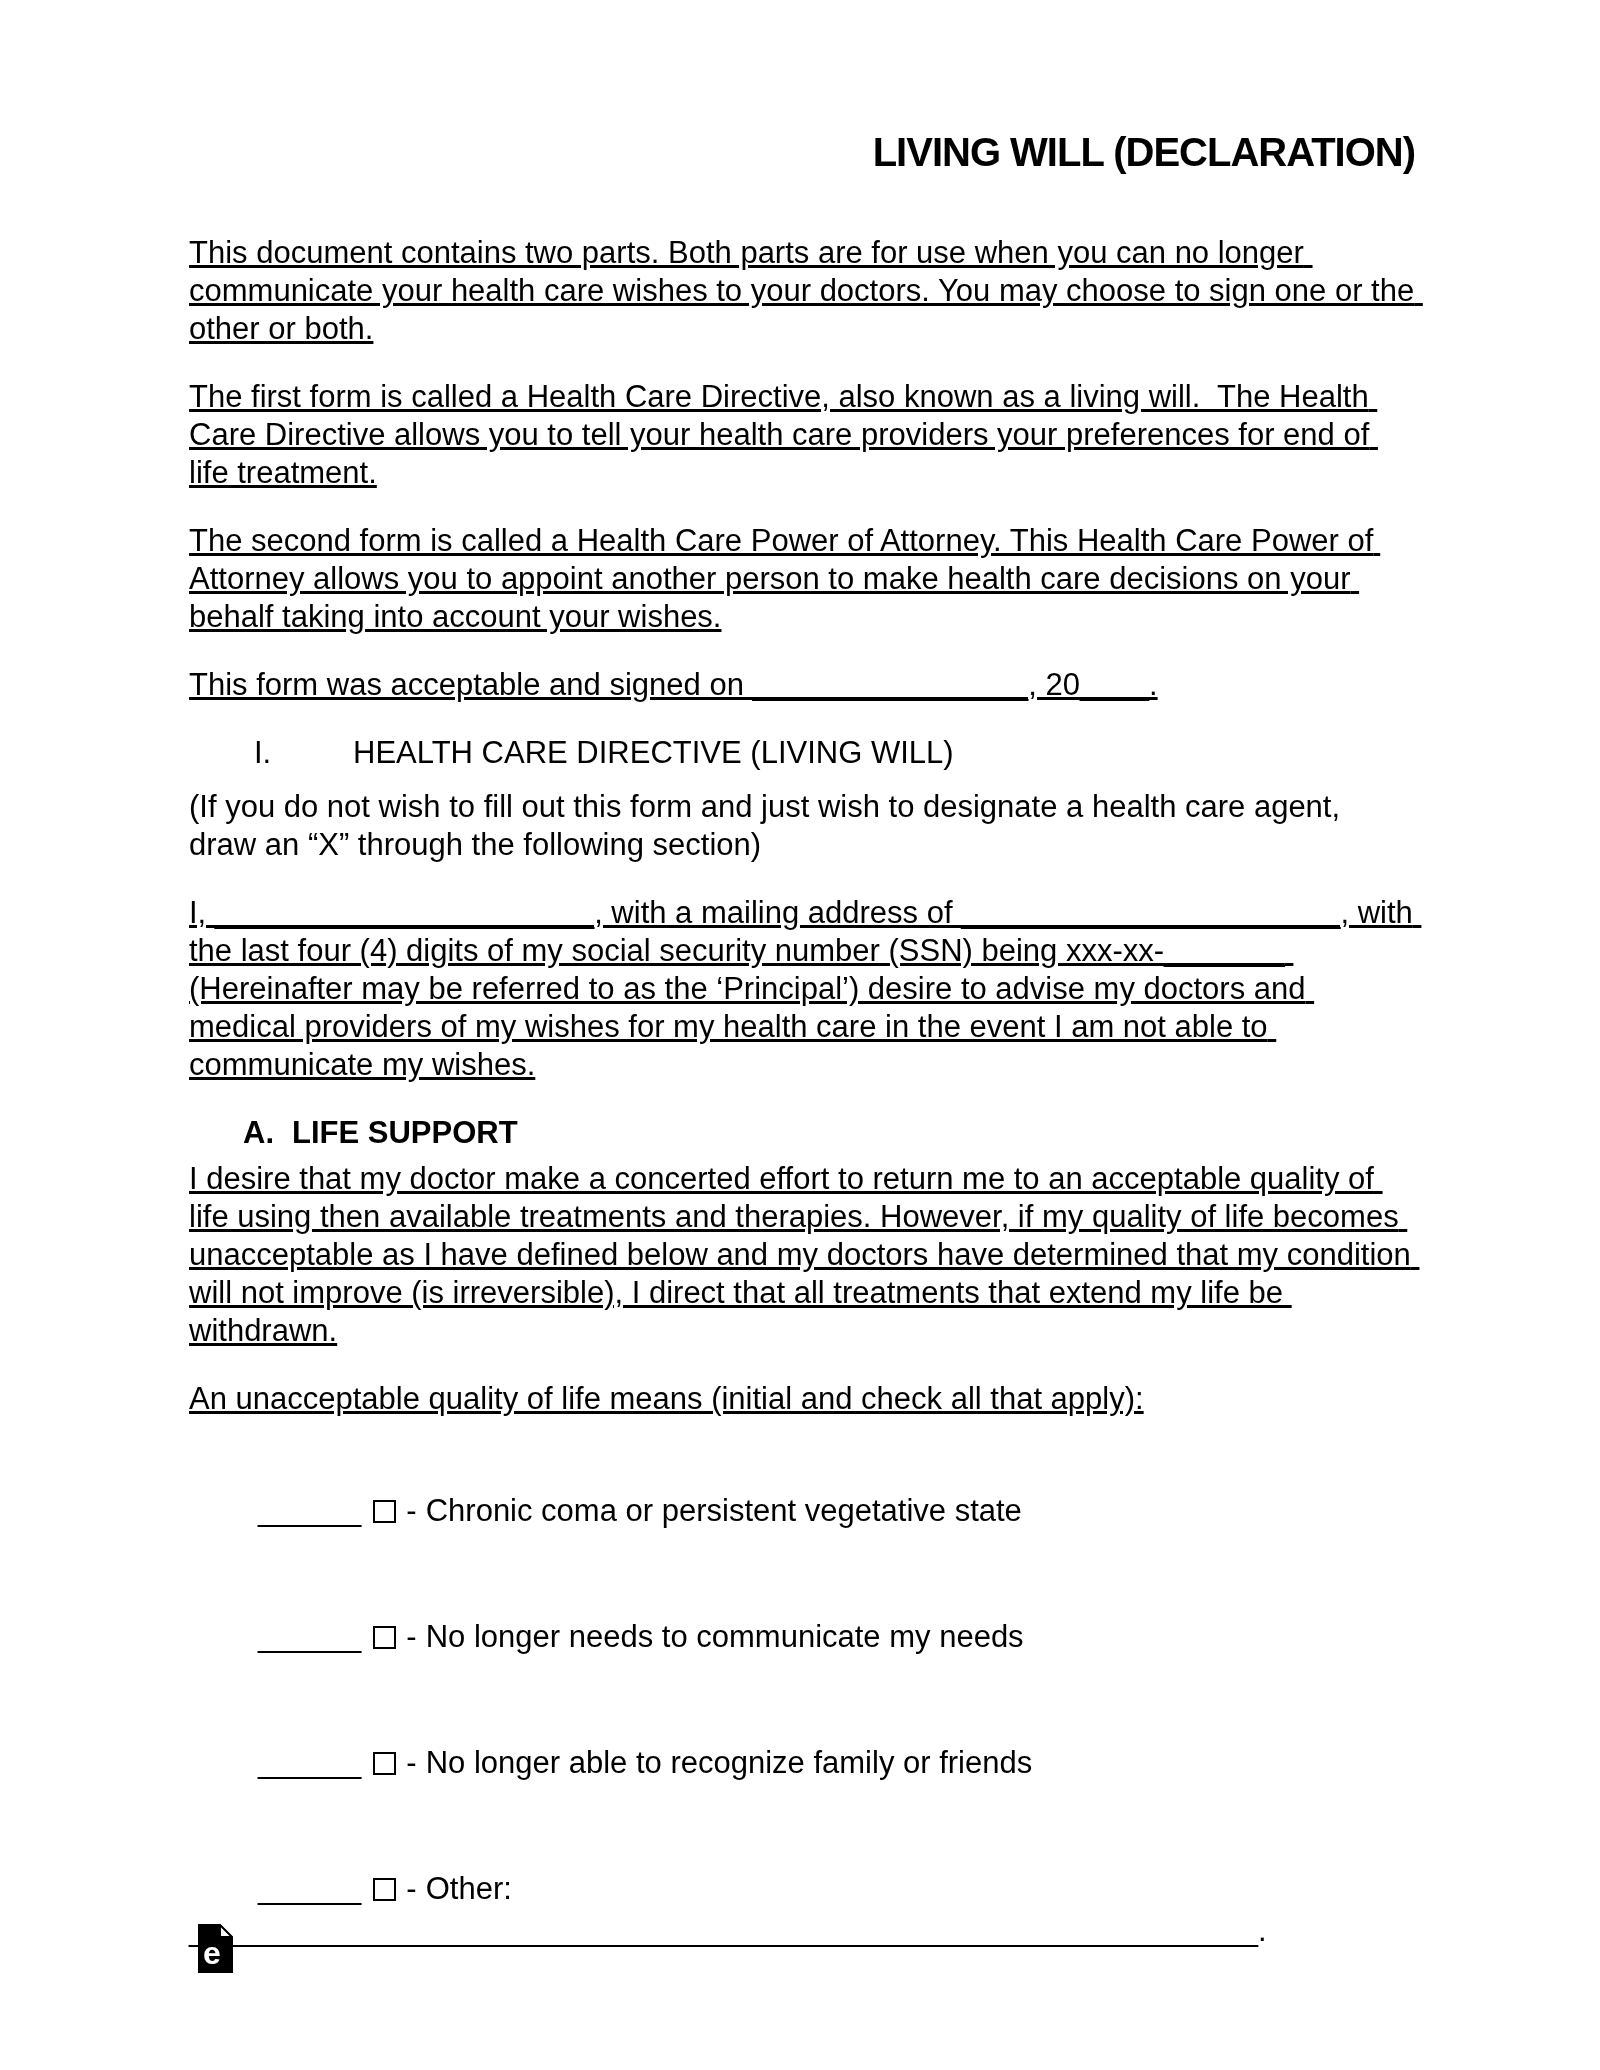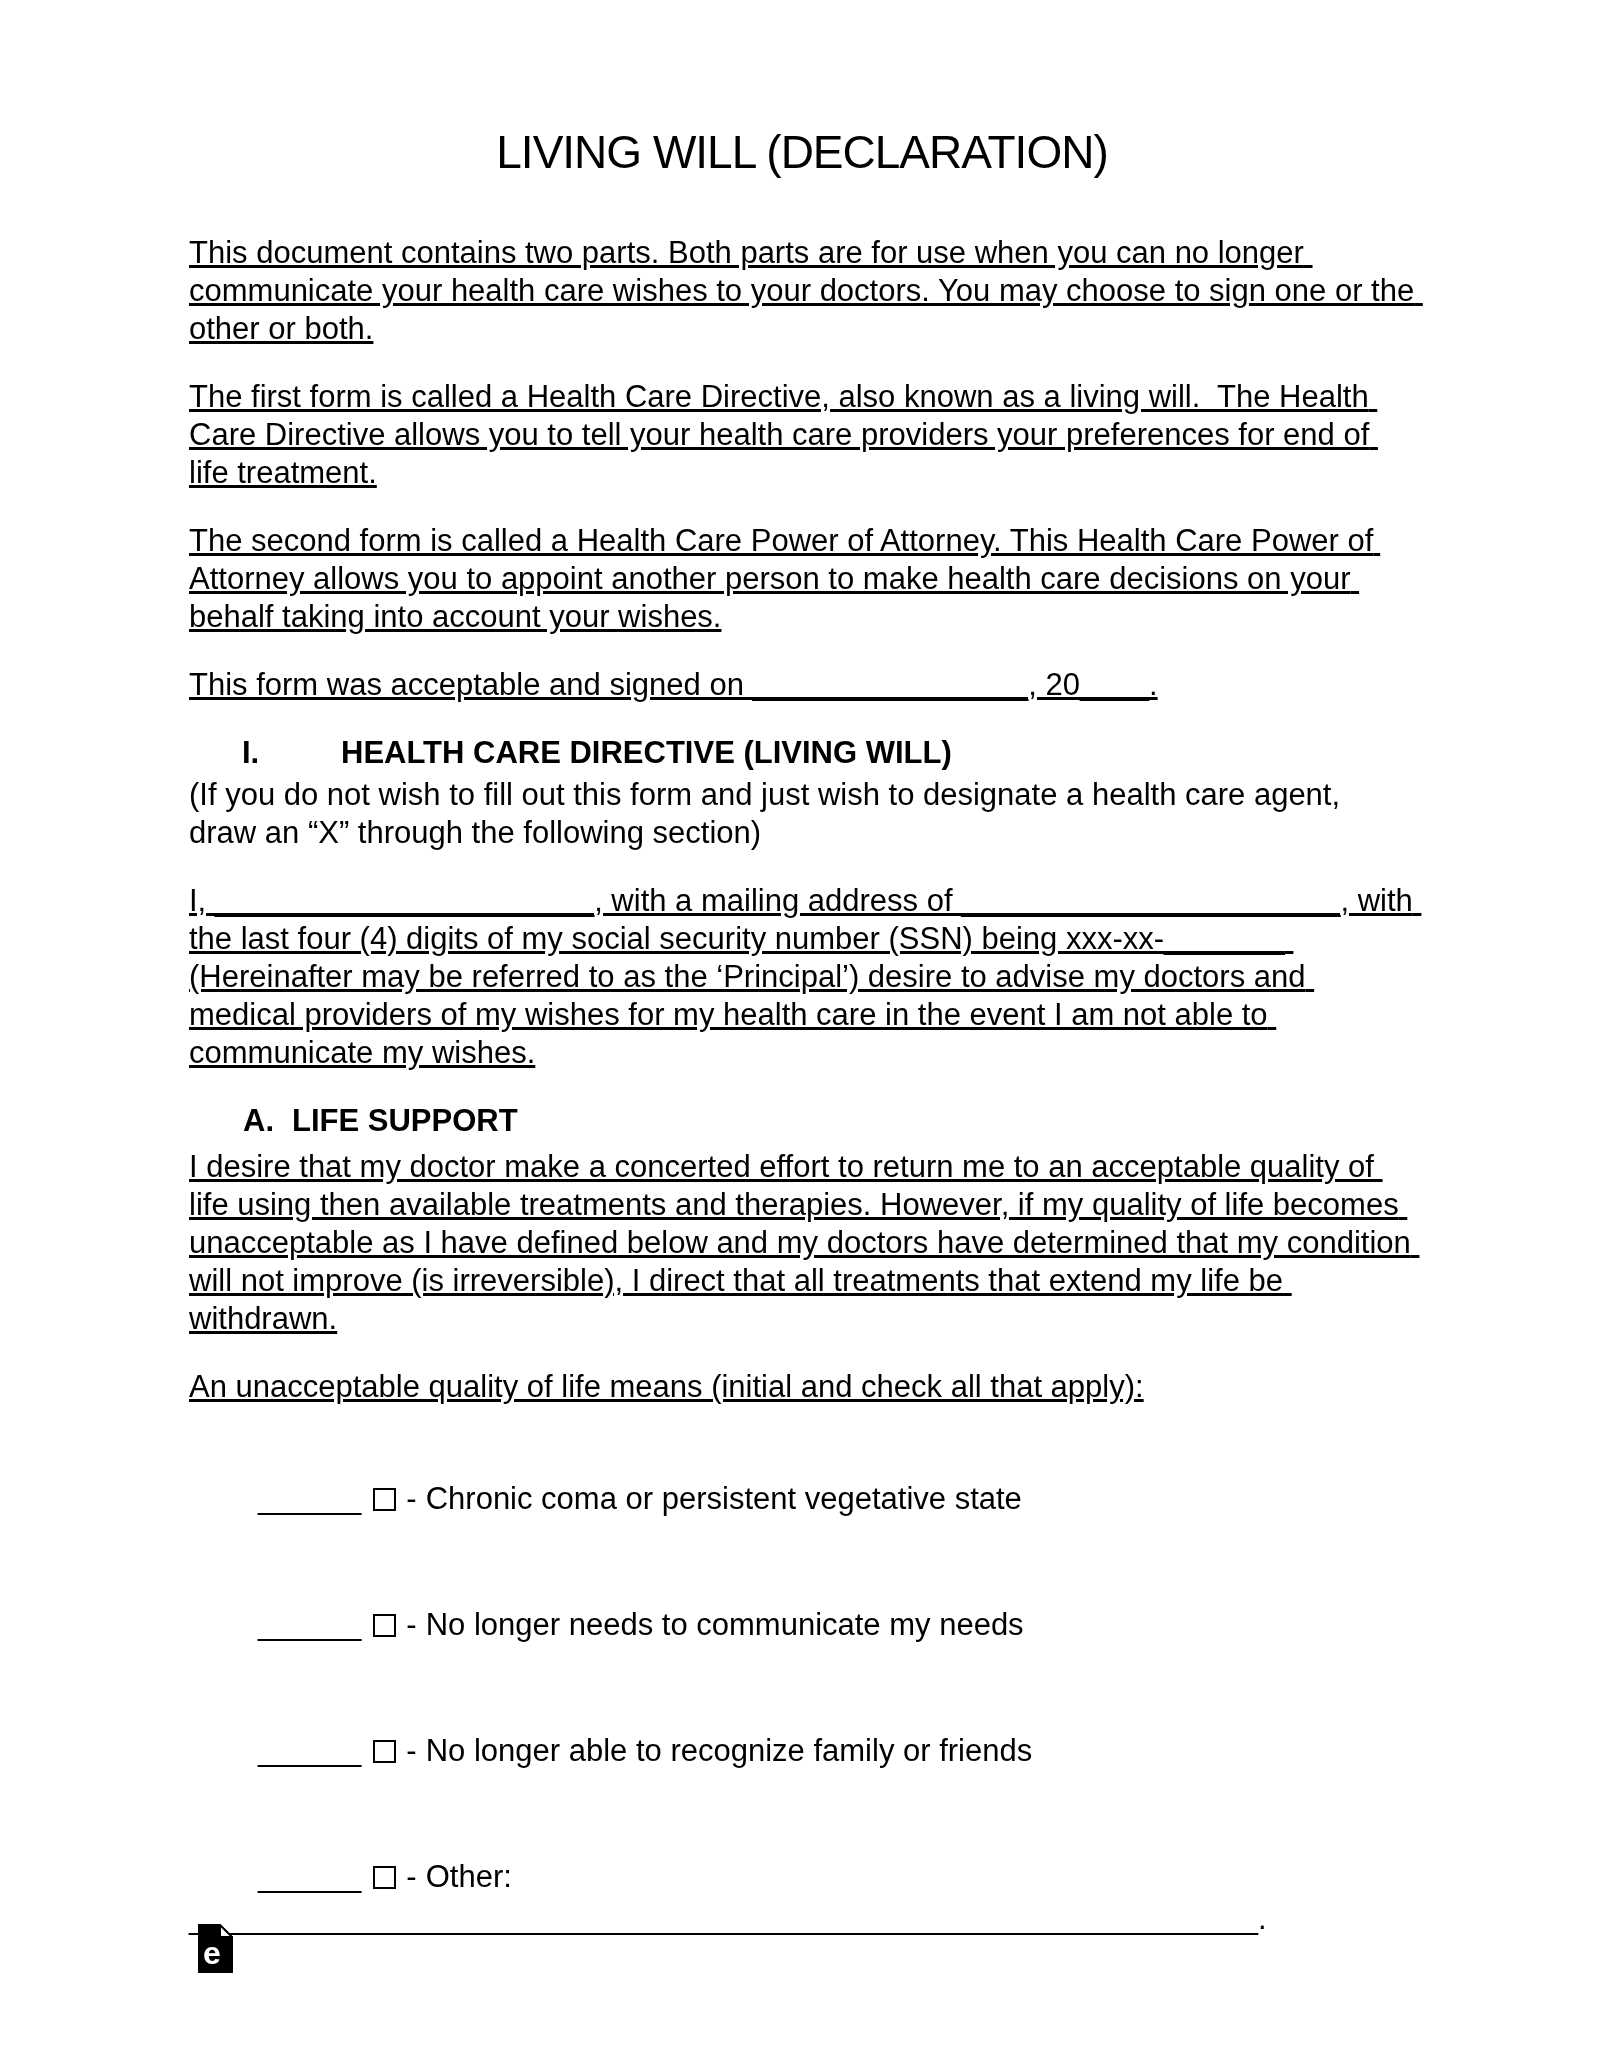--- a/index.html
+++ b/index.html
@@ -15,35 +15,35 @@
     color: #000000;
     font-family: "Liberation Sans", sans-serif;
     font-size: 31px;
     line-height: 38px;
     overflow: hidden;
   }
   .content {
     padding: 120px 185px 0 189px;
   }
   .doc-title {
-    font-size: 46px;
+    font-size: 40px;
     line-height: 64px;
-    font-weight: normal;
-    text-align: center;
+    font-weight: bold;
+    text-align: right;
     letter-spacing: -1px;
     margin: 0 0 50px 0;
   }
   p.body-text {
     margin: 0 0 30px 0;
     white-space: pre-wrap;
     text-decoration: underline;
   }
   .sec-heading {
-    font-weight: bold;
-    margin: 4px;
+    font-weight: normal;
+    margin: 16px;
   }
   .roman-num {
     display: inline-block;
     margin-left: 49px;
     width: 99px;
   }
   .alpha-num {
     display: inline-block;
     margin-left: 46px;
     width: 49px;

